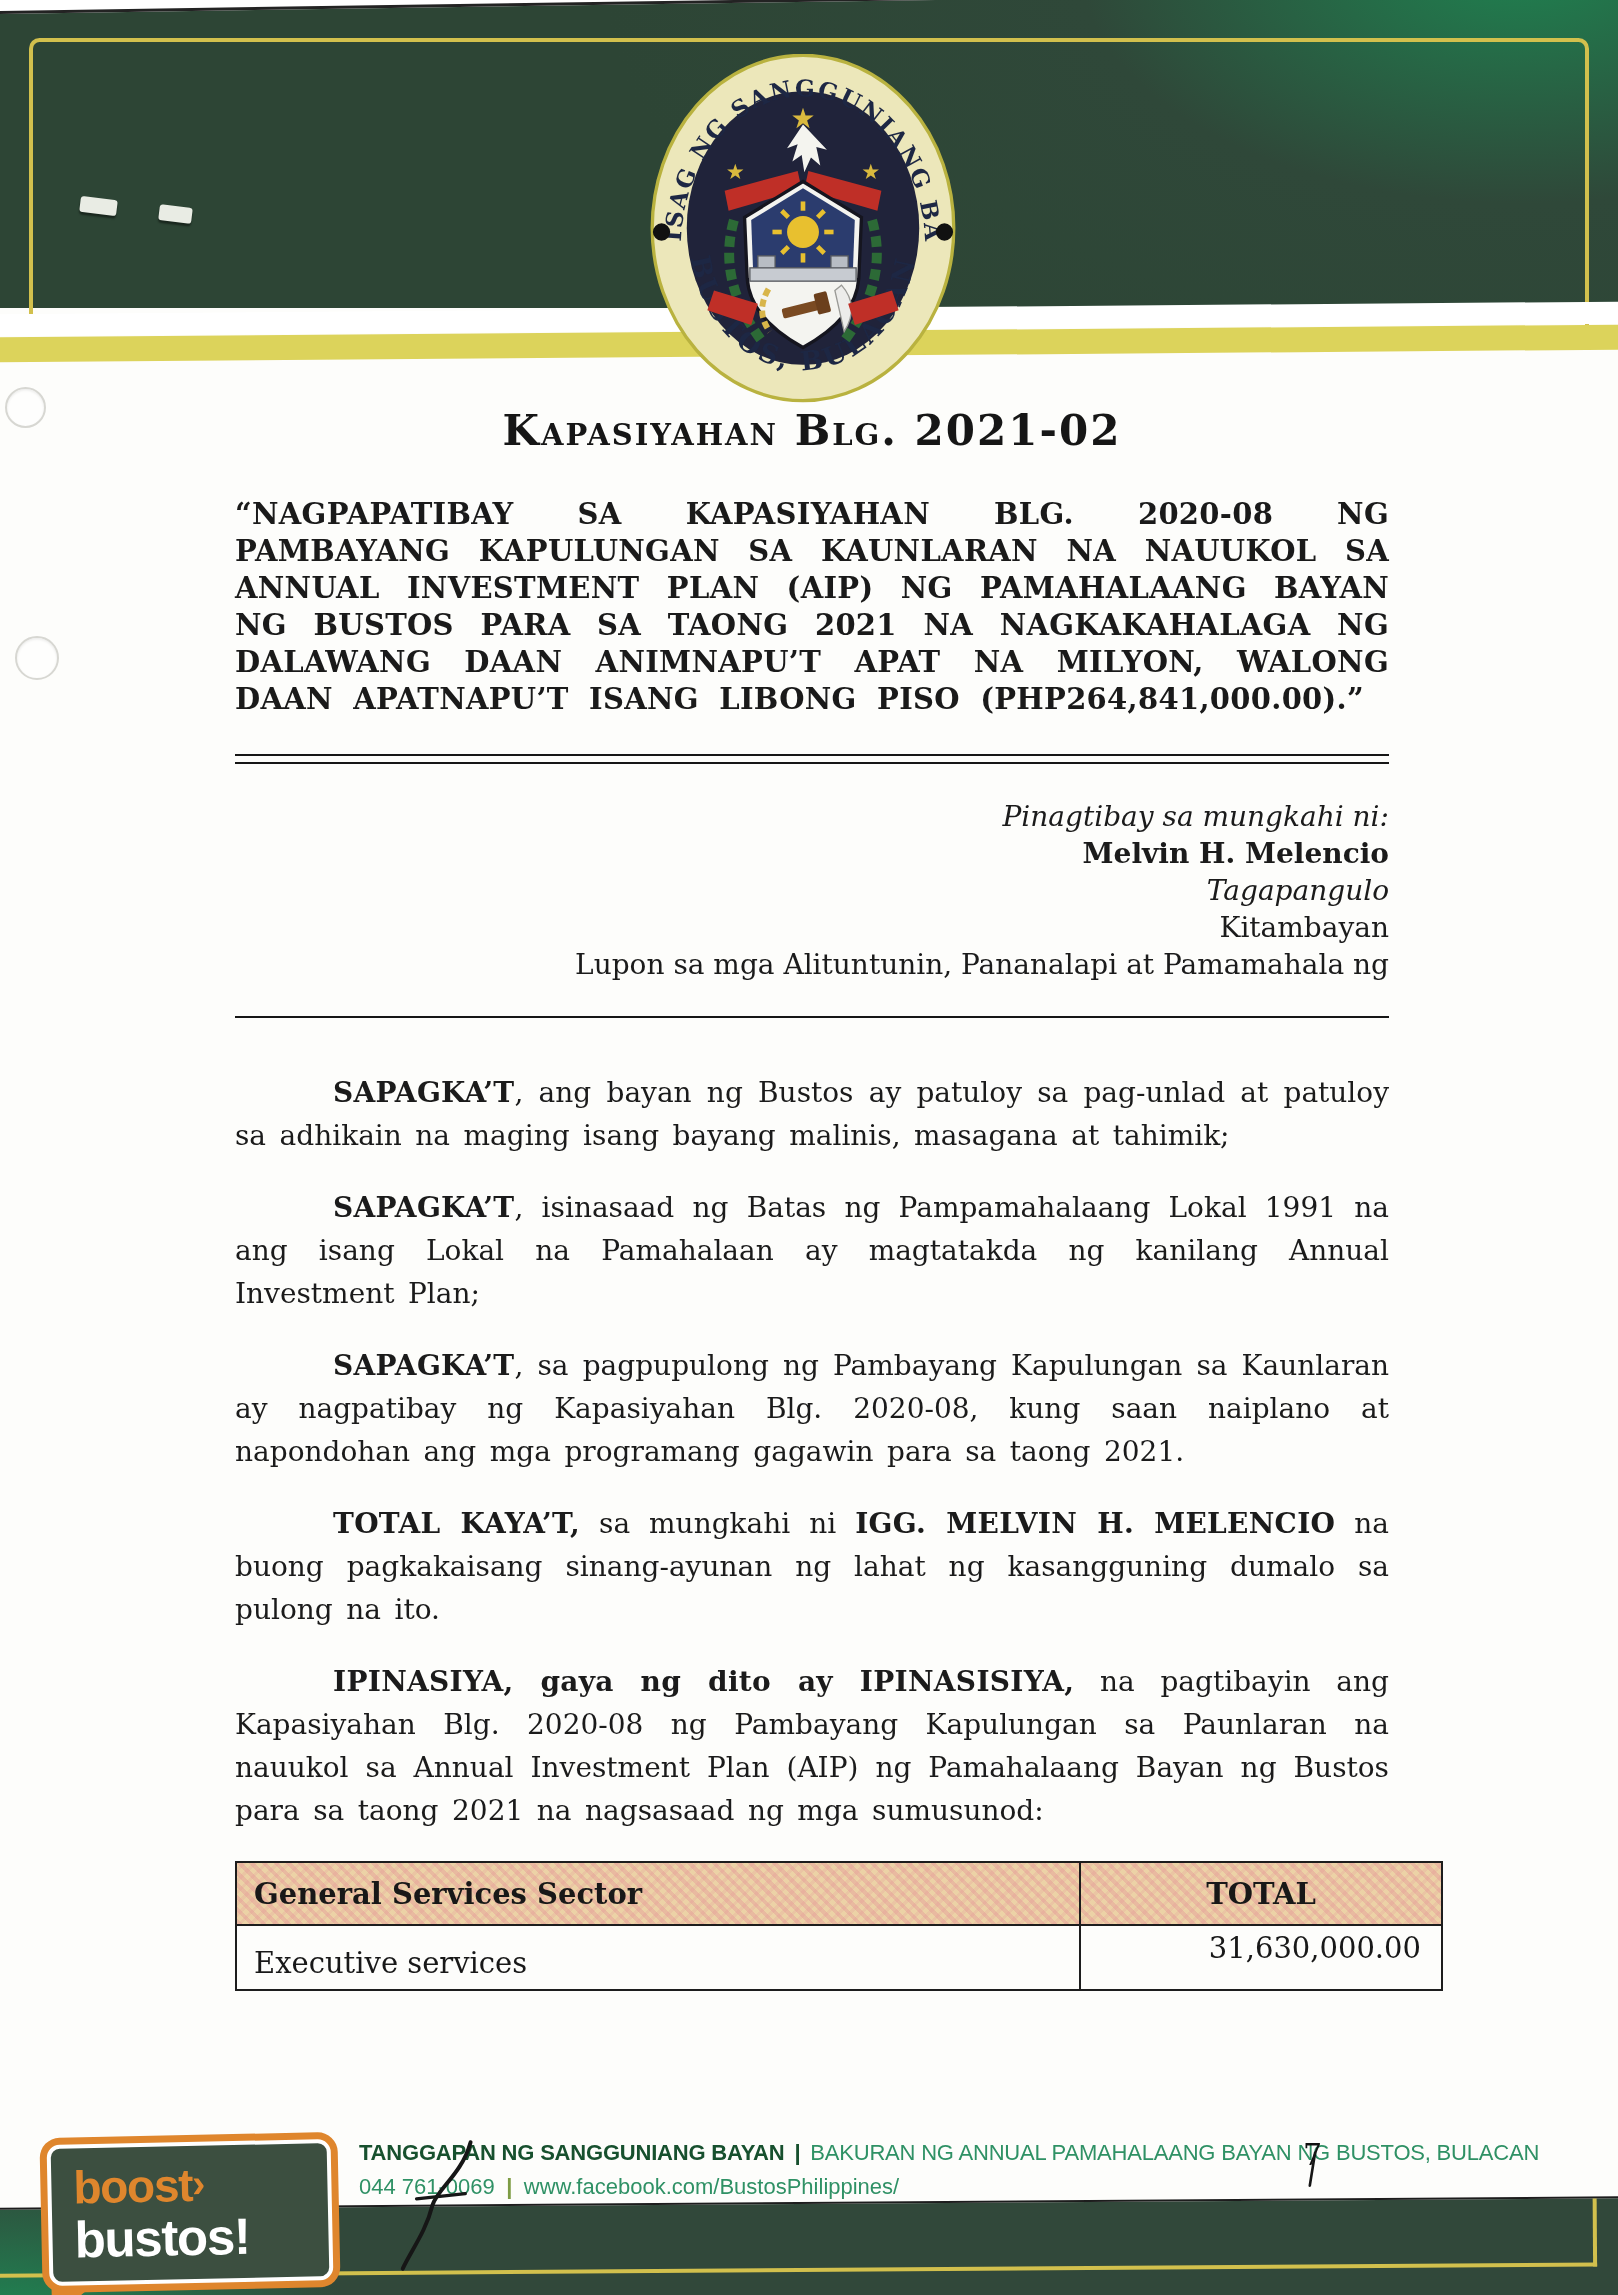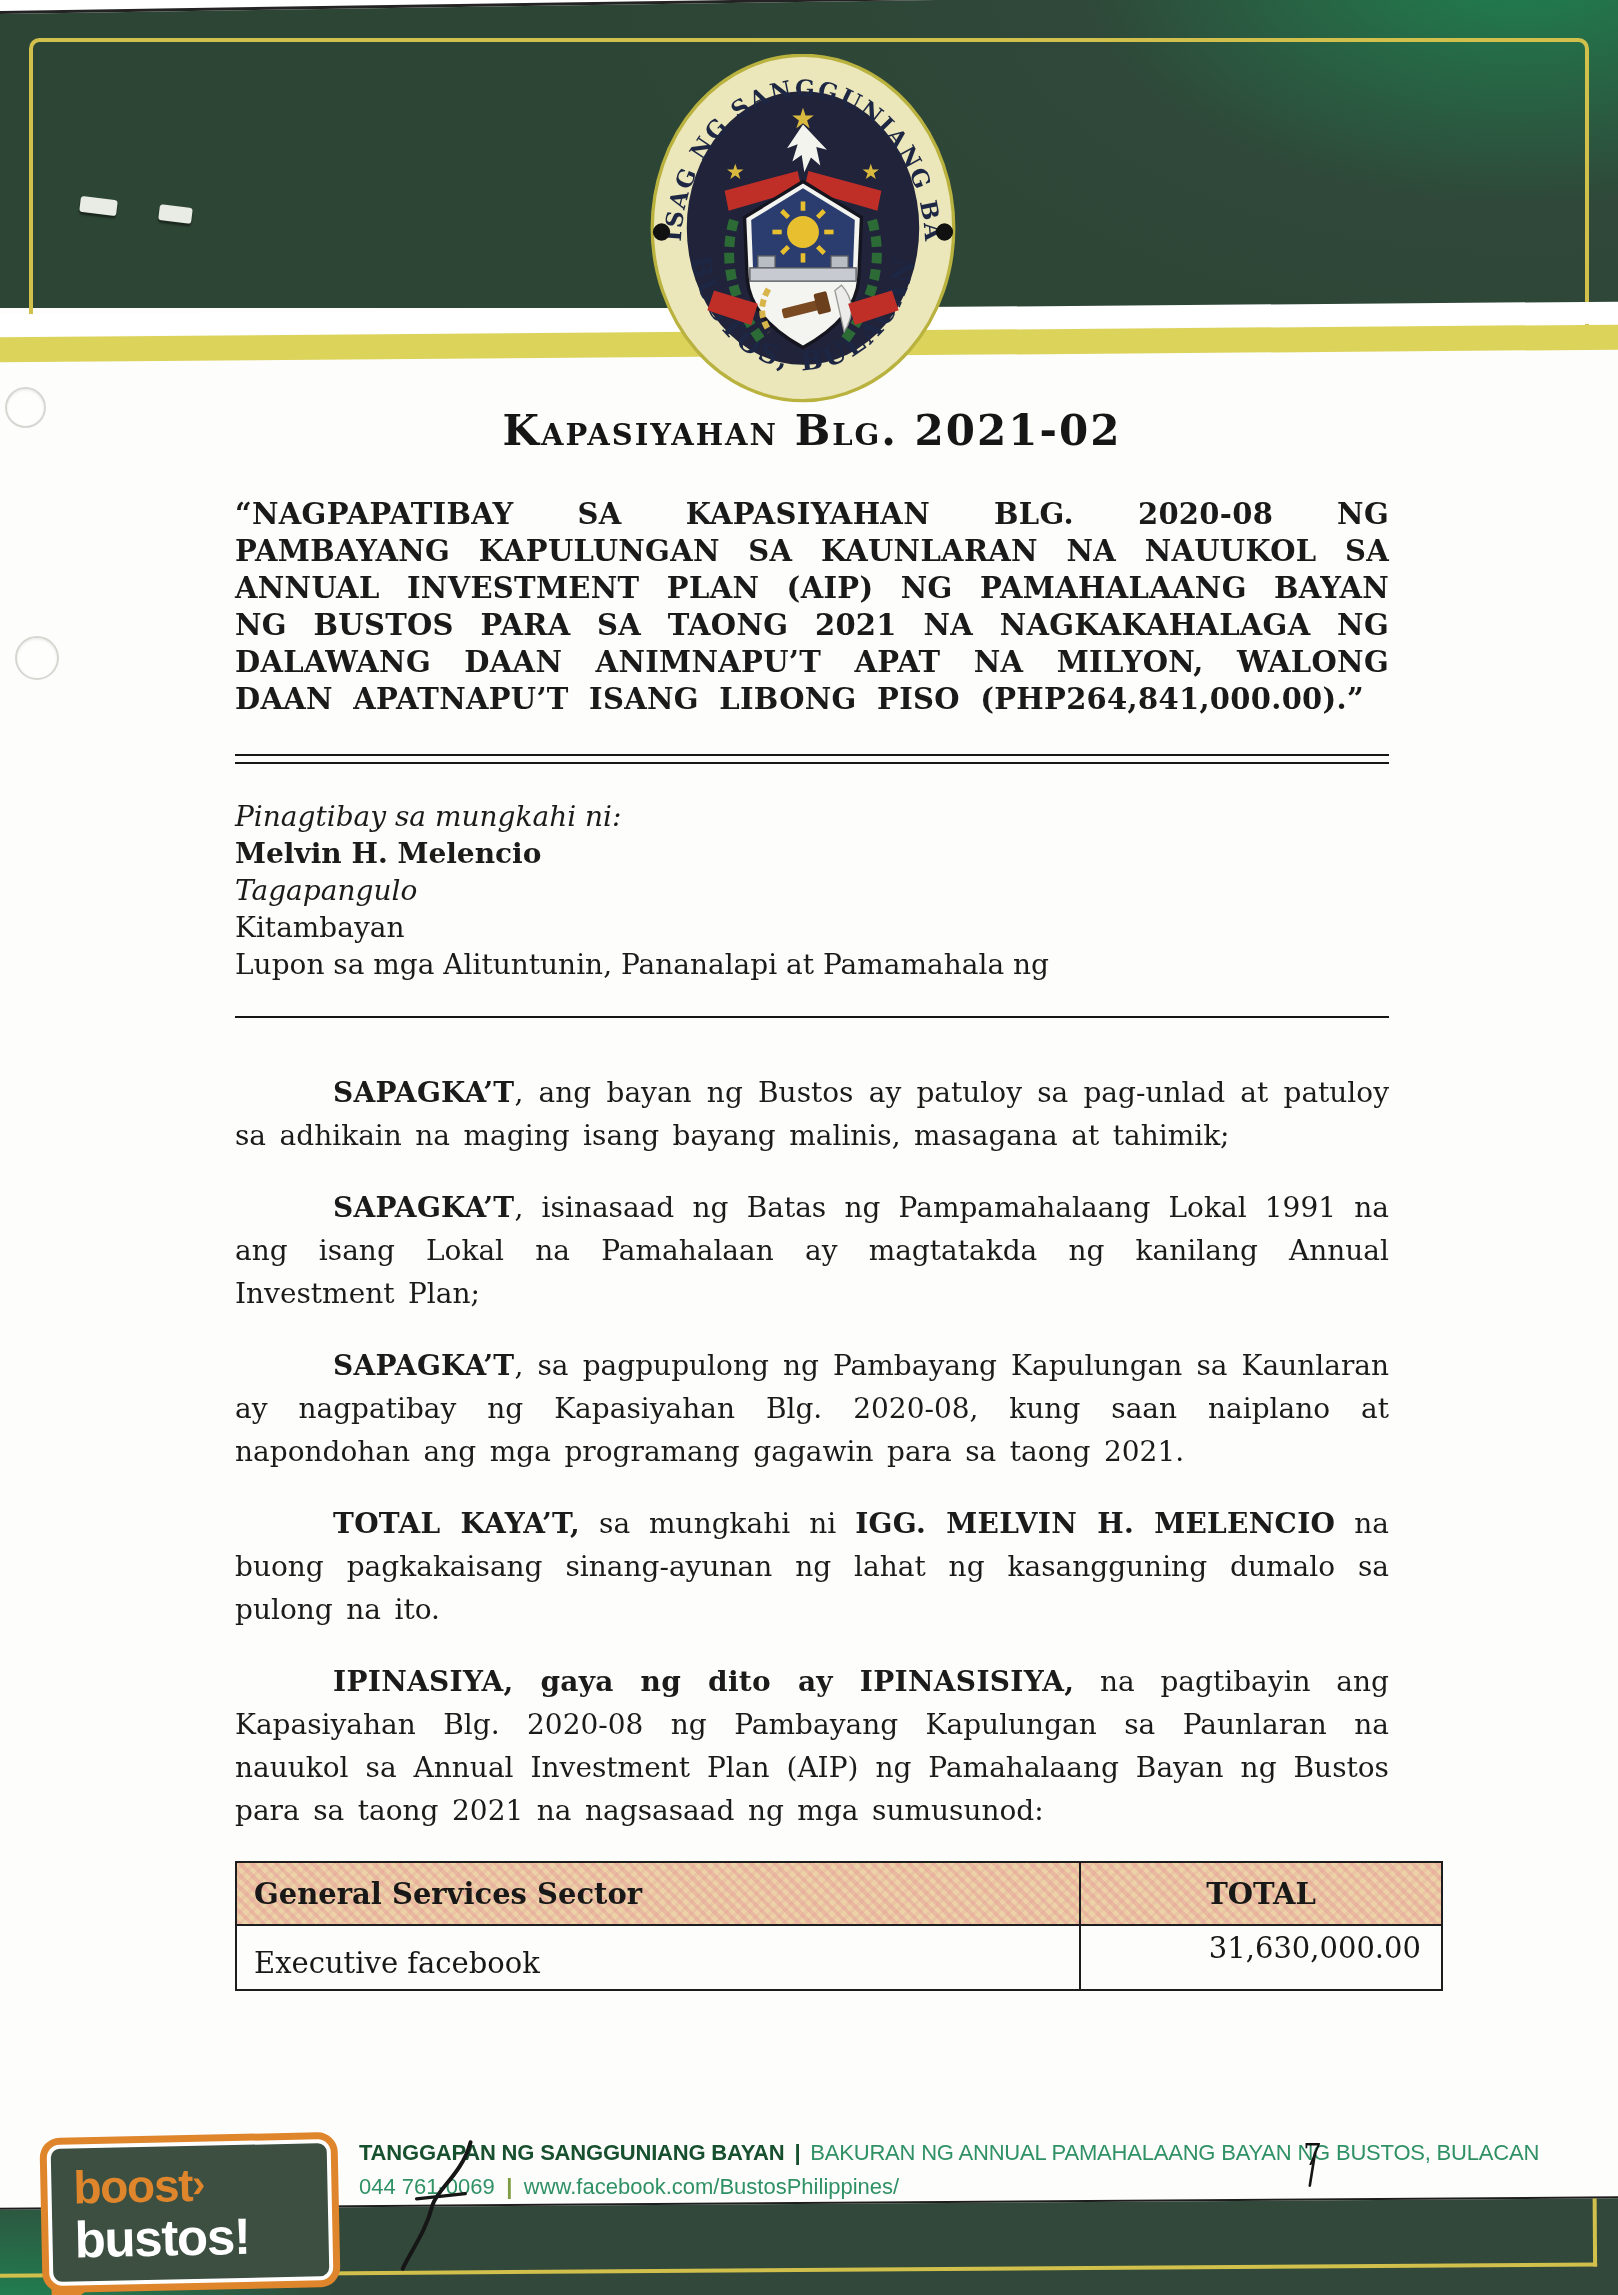--- a/index.html
+++ b/index.html
@@ -36,21 +36,21 @@
     font-size:42px; line-height:50px; letter-spacing:2px; color:#161616;
     margin:2.6px 0 40px 0;
   }
   .quote-paragraph{
     font-weight:bold; font-size:29px; line-height:37px;
     text-align:justify; word-spacing:10px; letter-spacing:0.3px;
     margin:0 0 36px 0; color:#1a1a1a;
   }
   .rule-double{ height:6px; border-top:2.6px solid #161616; border-bottom:2.6px solid #161616; margin:0 0 34px 0;}
   .rule-single{ border-top:2.6px solid #161616; margin:0 0 53px 0;}
-  .proposal-block{ text-align:left; font-size:28px; line-height:37px; margin:0 0 33px 0;}
+  .proposal-block{ text-align:right; font-size:28px; line-height:37px; margin:0 0 33px 0;}
   .it{ font-style:italic;}
   .bd{ font-weight:bold;}
   .body-paragraph{
     font-size:28px; line-height:43px; text-align:justify;
     text-indent:98px; word-spacing:4.6px; margin:0 0 29px 0;
   }
   .body-paragraph b{ font-weight:bold; letter-spacing:0.3px;}
   
   .aip-table{ border-collapse:collapse; width:1208px; margin-top:29px; font-size:29px; color:#181818;}
   .aip-table th,.aip-table td{ border:2.6px solid #1d1d1d;}
@@ -201,21 +201,21 @@
 
     <table class="aip-table">
       <thead>
         <tr>
           <th class="th-sector">General Services Sector</th>
           <th class="th-total">TOTAL</th>
         </tr>
       </thead>
       <tbody>
         <tr>
-          <td class="td-label">Executive facebook</td>
+          <td class="td-label">Executive services</td>
           <td class="td-amount">31,630,000.00</td>
         </tr>
       </tbody>
     </table>
   </div>
 
   <div class="footer-band">
     <div class="footer-gold-h"></div>
     <div class="footer-gold-v"></div>
   </div>

